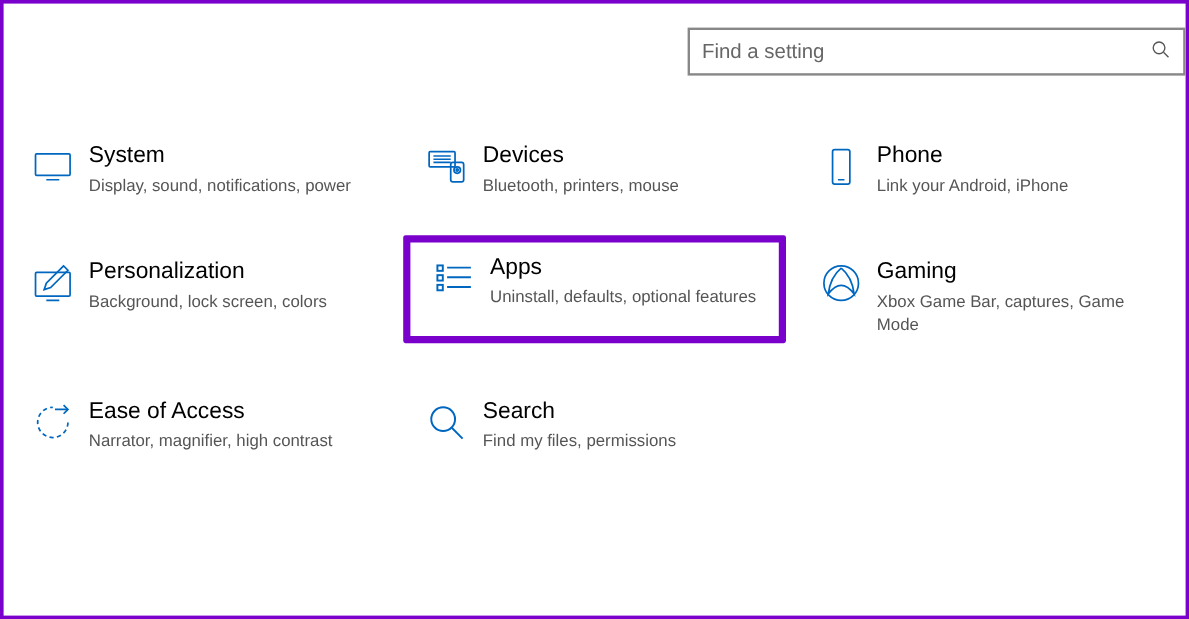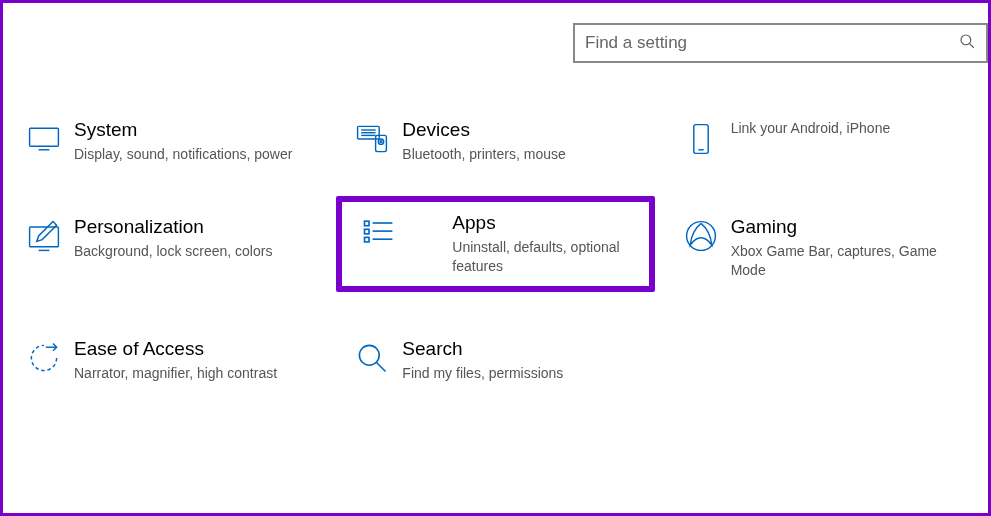--- a/index.html
+++ b/index.html
@@ -46,21 +46,20 @@
     display: flex;
     align-items: flex-start;
     padding: 6px;
     cursor: pointer;
   }
   .tile.highlight {
     border: 6px solid #7a00cc;
     border-radius: 2px;
     padding: 10px 6px;
     margin-top: -14px;
-    gap: 44px;
   }
   .icon-col {
     width: 60px;
     display: flex;
     justify-content: center;
     padding-top: 2px;
   }
   .icon-col svg { width: 36px; height: 36px; }
   .text-col { flex: 1; padding-right: 8px; }
   .tile-title {
@@ -124,20 +123,21 @@
   </div>
 
   <div class="tile">
     <div class="icon-col">
       <svg viewBox="0 0 40 40" fill="none" stroke="#0067c0" stroke-width="1.6">
         <rect x="12" y="4" width="16" height="32" rx="2"></rect>
           <line x1="17" y1="32" x2="23" y2="32"></line>
       </svg>
     </div>
     <div class="text-col">
+      <div class="tile-title">Phone</div>
       <div class="tile-desc">Link your Android, iPhone</div>
     </div>
   </div>
 
   <div class="tile">
     <div class="icon-col">
       <svg viewBox="0 0 40 40" fill="none" stroke="#0067c0" stroke-width="1.6">
         <rect x="4" y="10" width="32" height="22" rx="1"></rect>
           <line x1="14" y1="36" x2="26" y2="36"></line>
         <path d="M 30 4 L 14 20 L 12 26 L 18 24 L 34 8 Z"></path>

